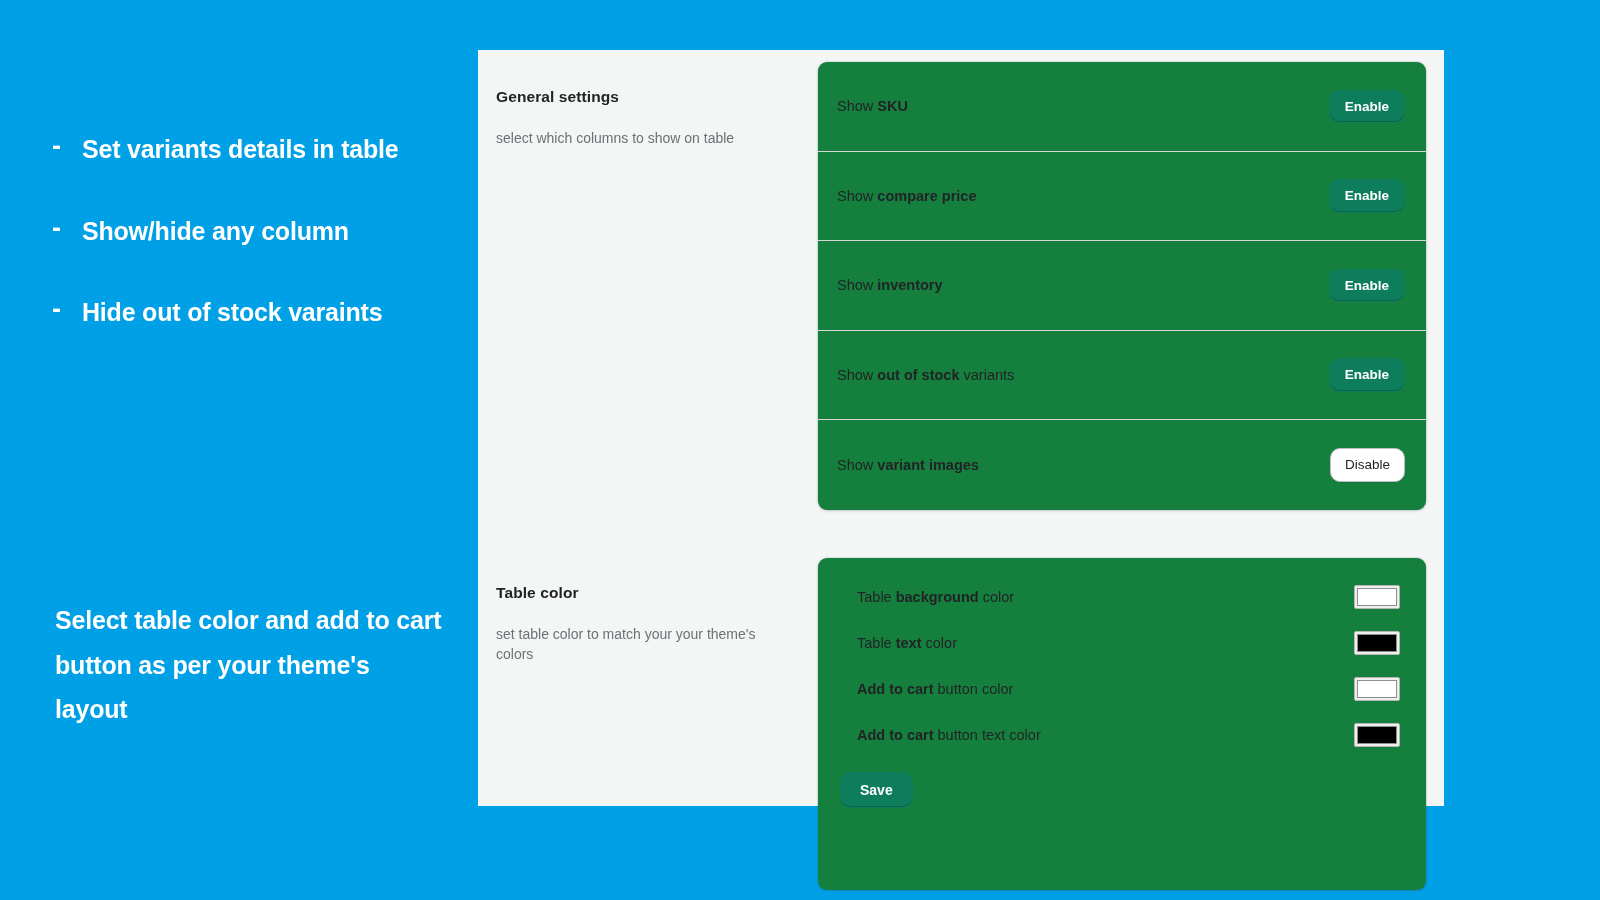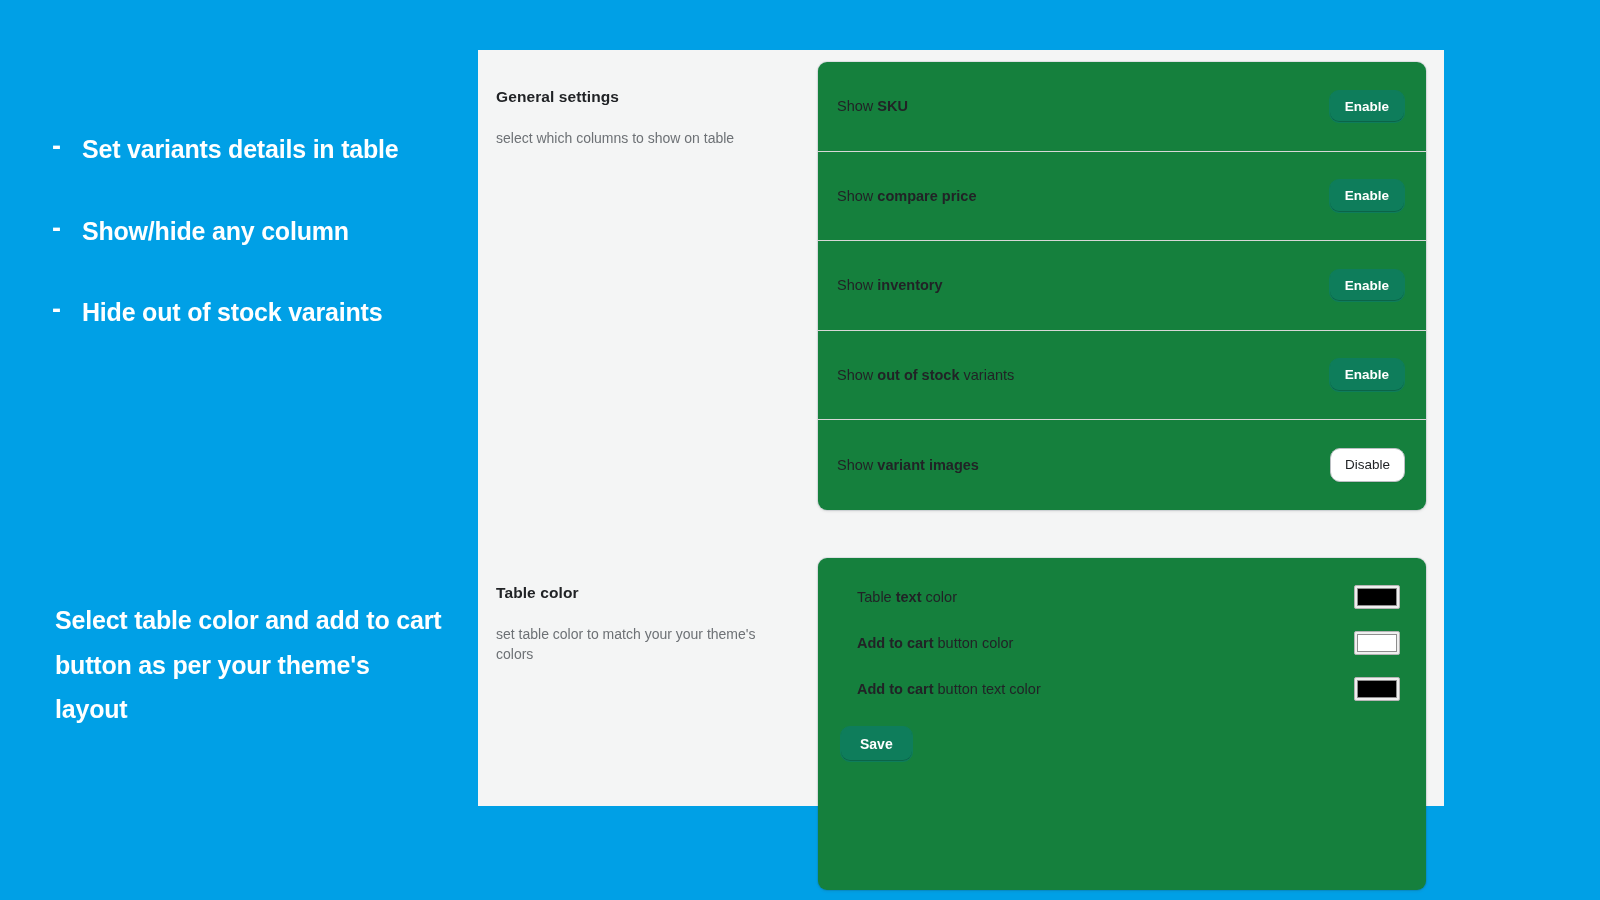--- a/index.html
+++ b/index.html
@@ -294,20 +294,26 @@
 <div class="panel" id="panel-color">
 
   <div class="panel-aside">
     <h2 class="panel-title">Table color</h2>
     <p class="panel-sub">set table color to match your your theme's colors</p>
   </div>
 
   <div class="panel-main">
     <div class="card" id="color-card">
 
+      <div class="color-row">
+        <div class="color-label"><span>Table </span><b>background</b><span> color</span></div>
+        <span class="swatch">
+            <span style="background:#ffffff"></span>
+          </span>
+      </div>
 
       <div class="color-row">
         <div class="color-label"><span>Table </span><b>text</b><span> color</span></div>
         <span class="swatch">
             <span style="background:#000000"></span>
           </span>
       </div>
 
 
       <div class="color-row">

